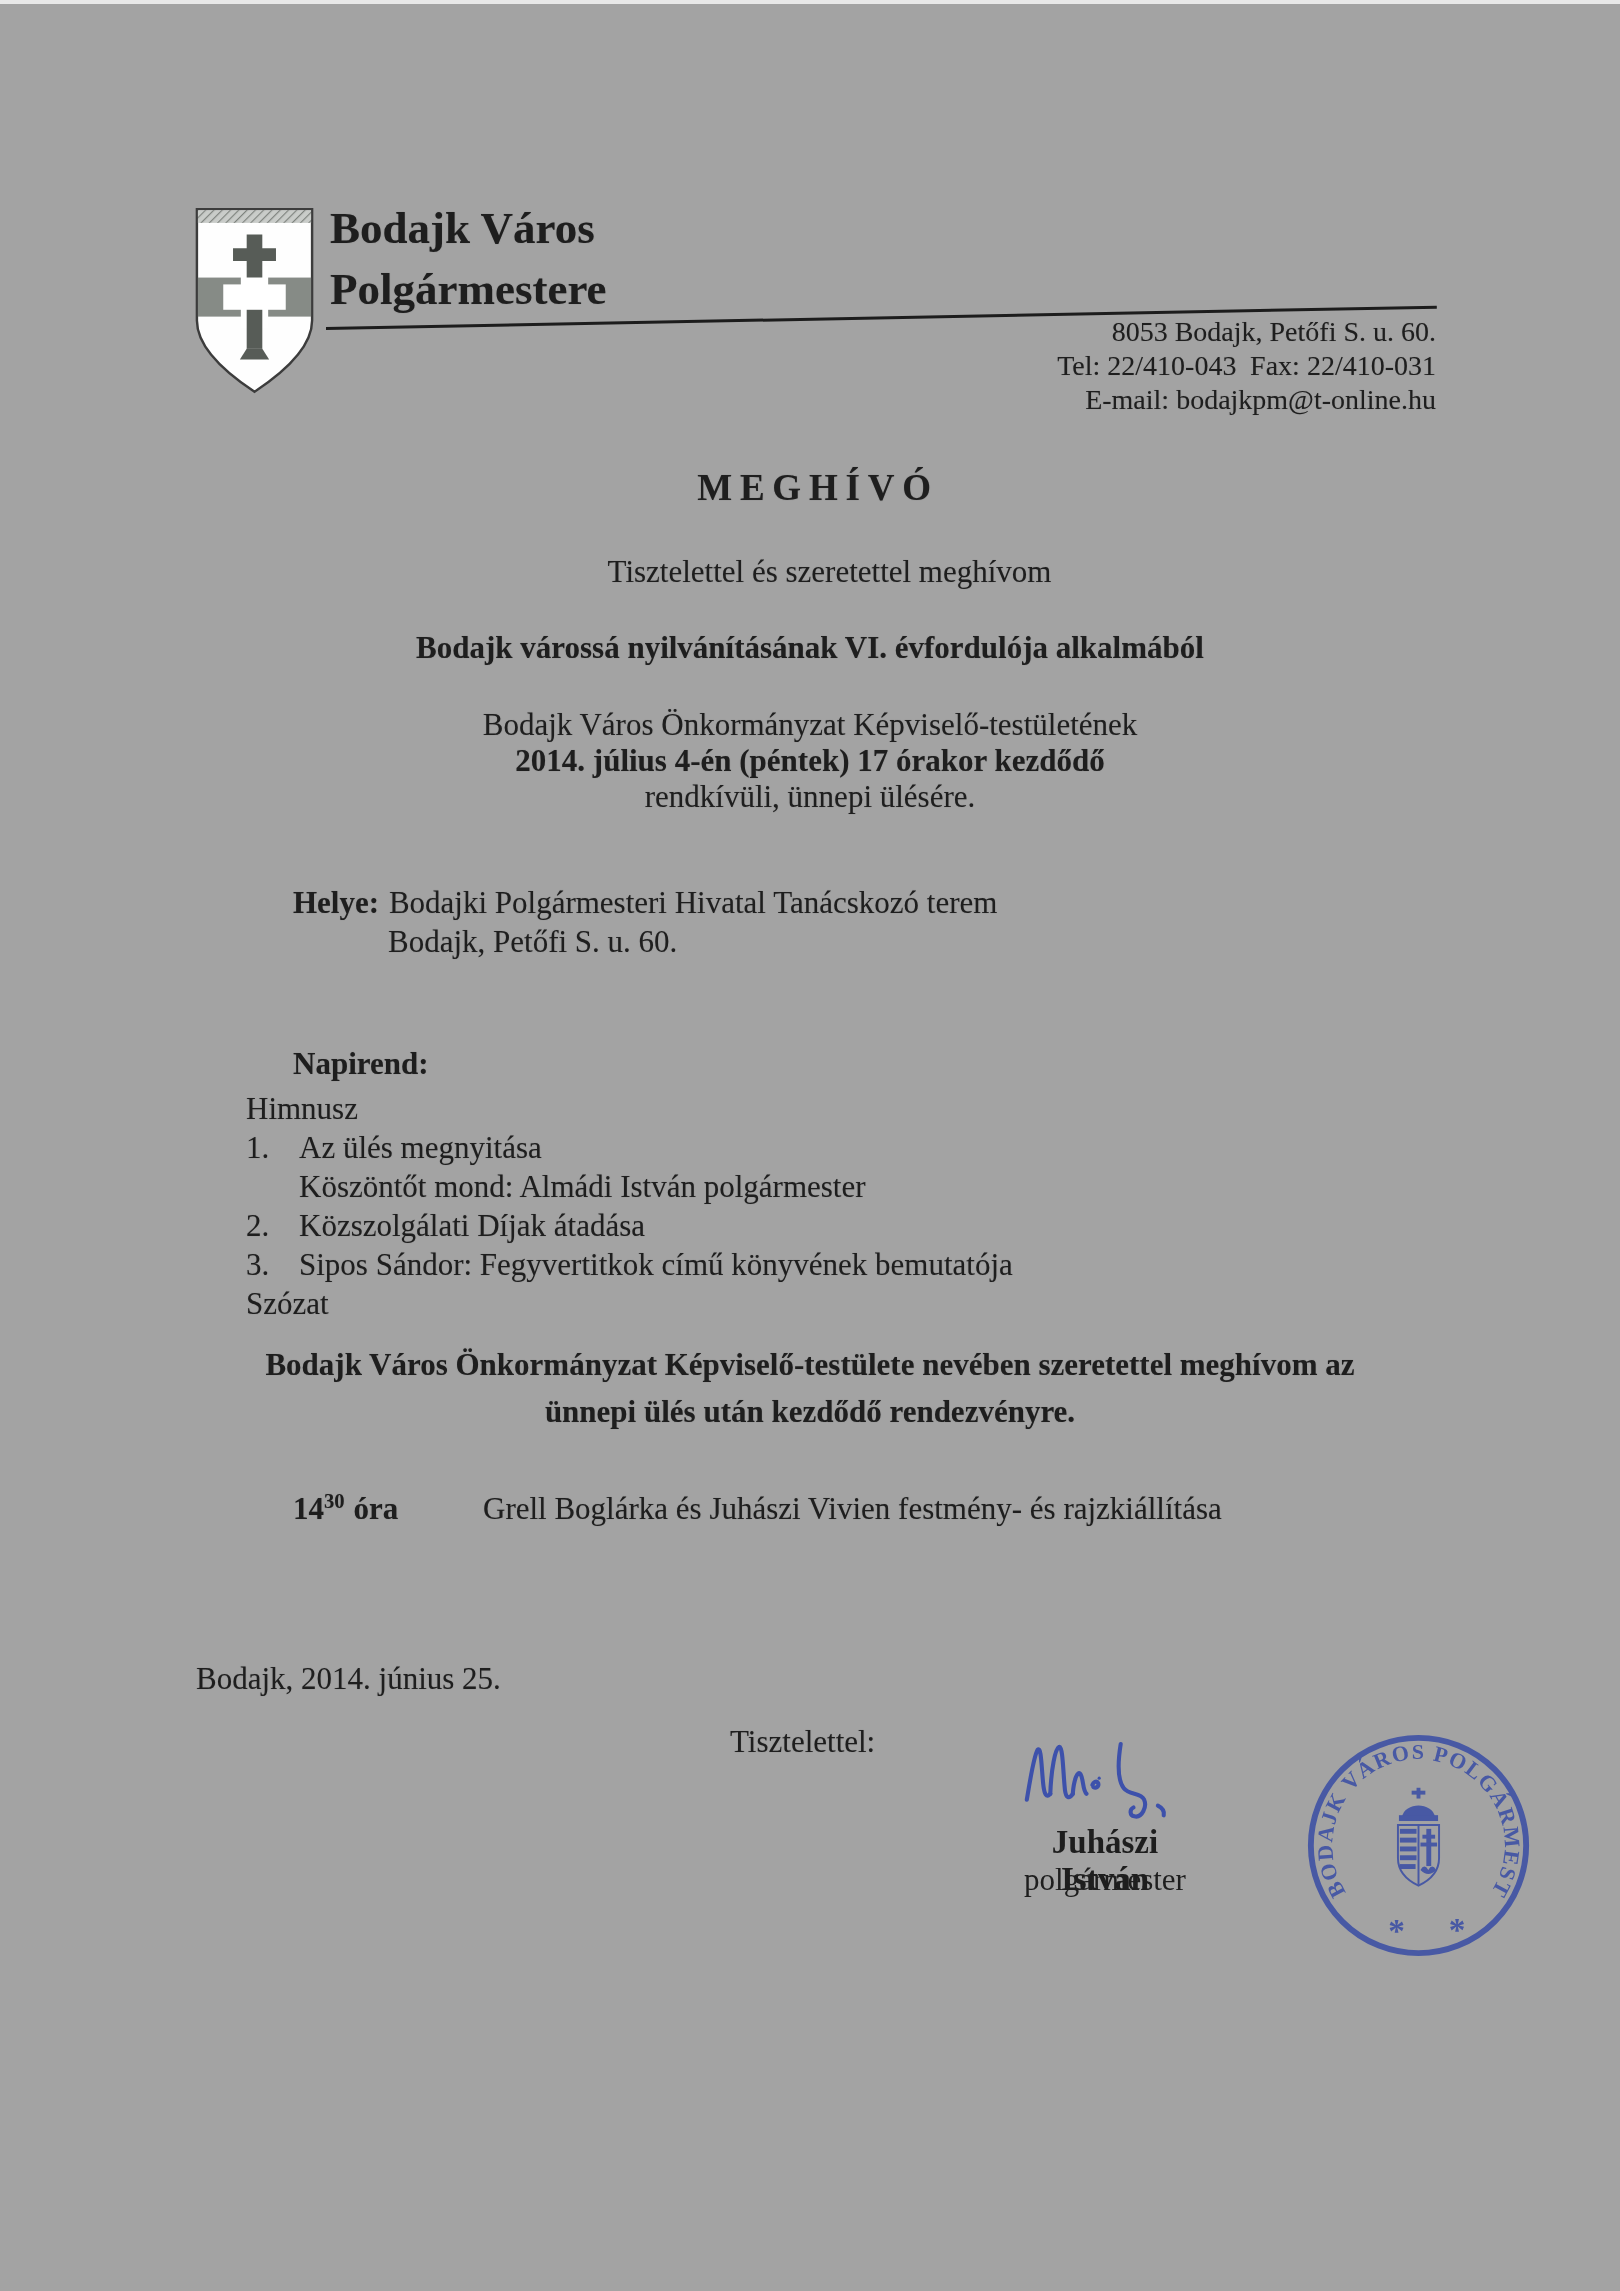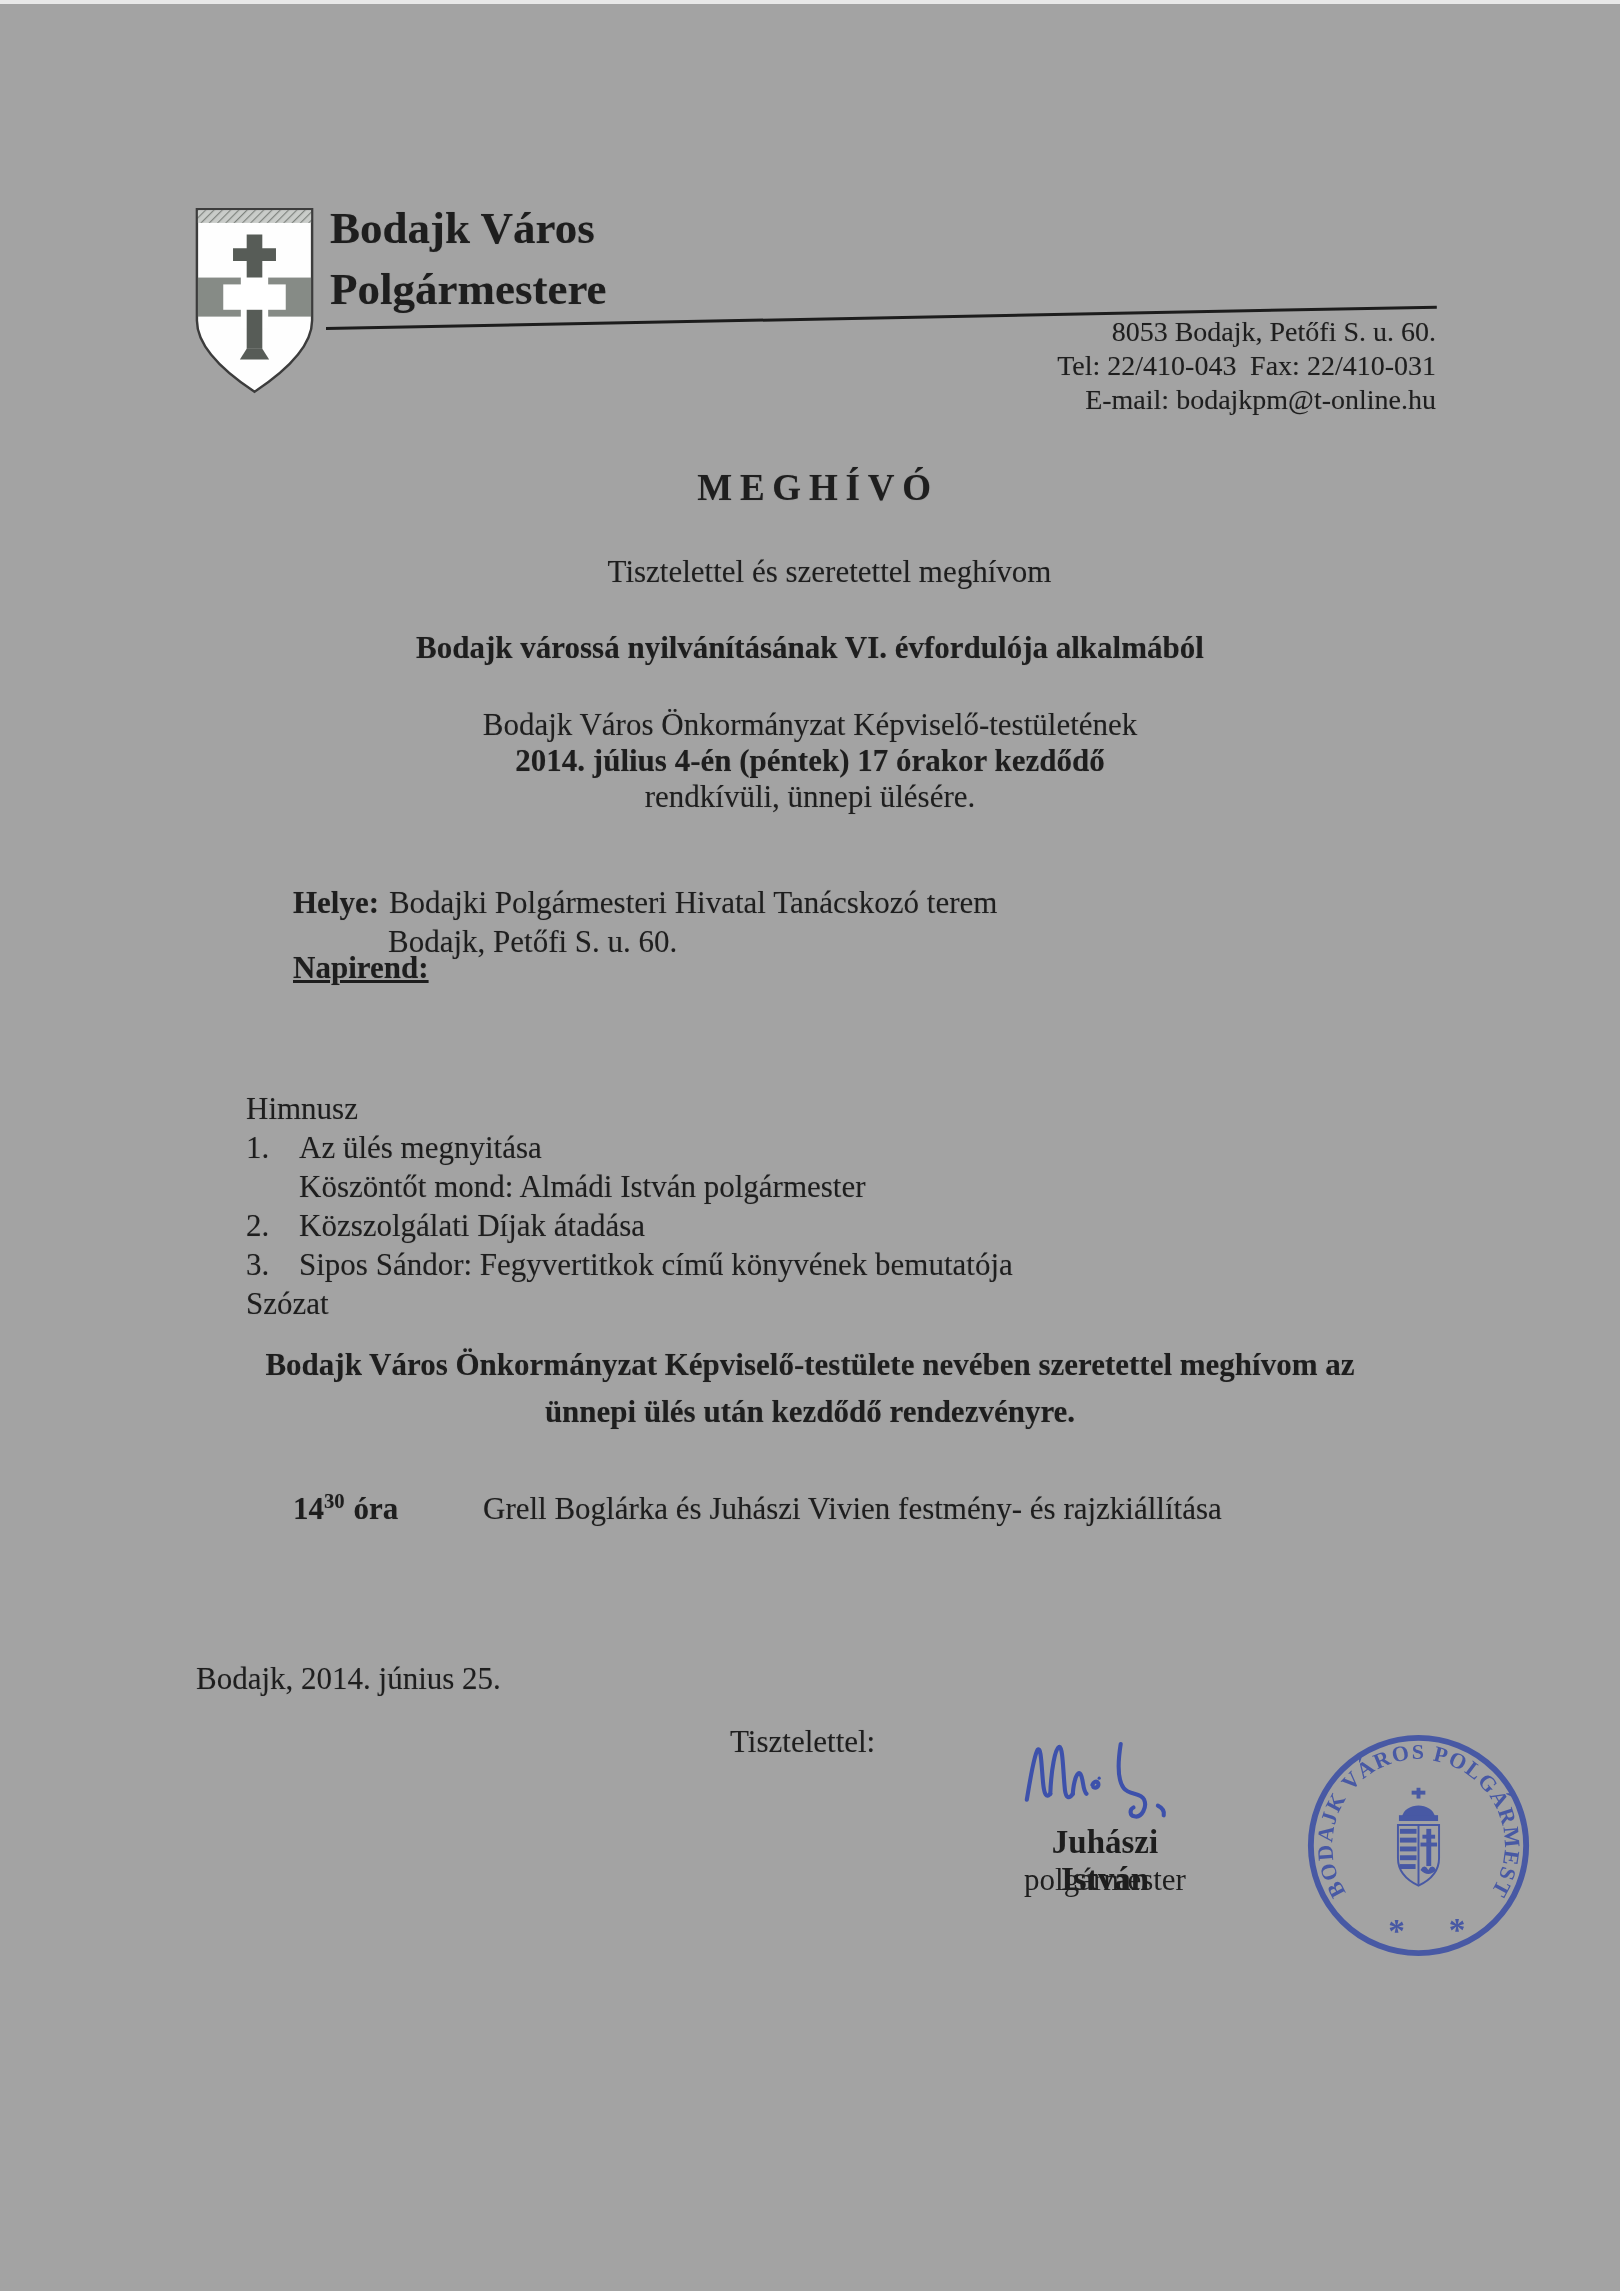--- a/index.html
+++ b/index.html
@@ -83,21 +83,21 @@
   <div class="txt center fs32 b" style="top:628px;">Bodajk várossá nyilvánításának VI. évfordulója alkalmából</div>
   <div class="txt center fs32" style="top:705px;">Bodajk Város Önkormányzat Képviselő-testületének</div>
   <div class="txt center fs32 b" style="top:741px;">2014. július 4-én (péntek) 17 órakor kezdődő</div>
   <div class="txt center fs32" style="top:777px;">rendkívüli, ünnepi ülésére.</div>
 
   <div class="txt fs32" style="left:293px;top:883px;">
     <span class="b" style="margin-right:9.8px;text-align:right;">Helye:</span><span>Bodajki Polgármesteri Hivatal Tanácskozó terem</span>
   </div>
   <div class="txt fs32" style="left:388px;top:922px;">Bodajk, Petőfi S. u. 60.</div>
 
-  <div class="txt fs32 b" style="left:293px;top:948px;text-decoration:underline;">Napirend:</div>
+  <div class="txt fs32 b" style="left:293px;top:1044px;">Napirend:</div>
   <div class="agenda">
     <div class="row">Himnusz</div>
     <div class="row"><span class="num">1.</span><span>Az ülés megnyitása</span></div>
     <div class="row"><span class="num"></span><span>Köszöntőt mond: Almádi István polgármester</span></div>
     <div class="row"><span class="num">2.</span><span>Közszolgálati Díjak átadása</span></div>
     <div class="row"><span class="num">3.</span><span>Sipos Sándor: Fegyvertitkok című könyvének bemutatója</span></div>
     <div class="row">Szózat</div>
   </div>
 
   <div class="txt center fs32 b" style="top:1345px;">Bodajk Város Önkormányzat Képviselő-testülete nevében szeretettel meghívom az</div>

